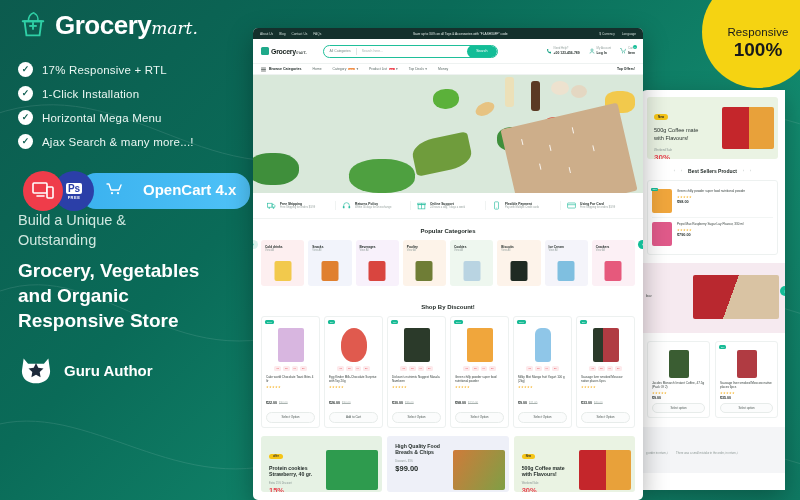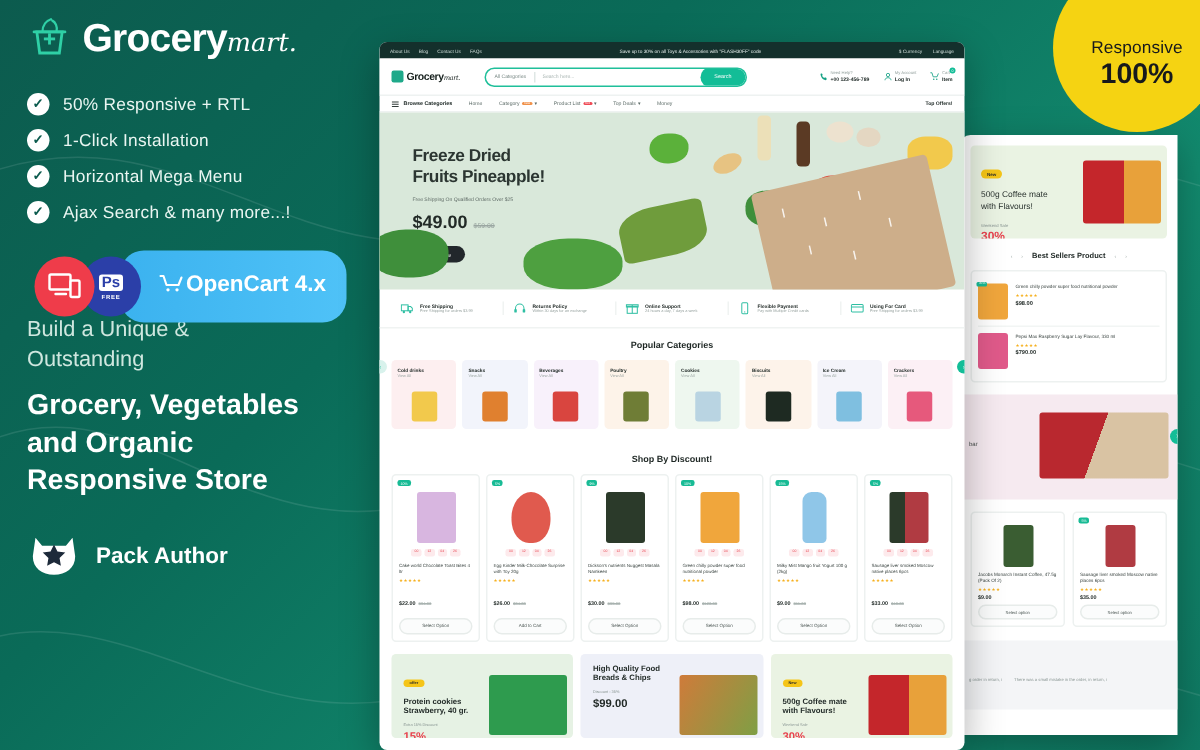--- a/index.html
+++ b/index.html
@@ -38,24 +38,24 @@
   .badge-circ {
     width: 40px; height:40px; border-radius:50%;
     display:flex; align-items:center; justify-content:center;
     color:#fff; flex:none; position:relative; z-index:3;
   }
   .badge-red { background:#ef3c4a; }
   .badge-ps { background:#2b3fa8; margin-left:-9px; z-index:2; flex-direction:column; gap:1px;}
   .ps-box{ background:#fff; color:#2b3fa8; font-size:10px; font-weight:700; border-radius:2px; padding:0 2px; line-height:11px;}
   .ps-free{ font-size:4px; font-weight:700; letter-spacing:.5px; }
   .oc-pill {
-    height: 48px; margin-left:-14px; z-index:1;
+    height: 36px; margin-left:-14px; z-index:1;
     background: linear-gradient(90deg,#3bb2ef,#4fc2f7);
     border-radius: 16px; padding: 0 14px 4px 26px;
-    display:flex; align-items:center; gap:2px; color:#fff;
+    display:flex; align-items:center; gap:21px; color:#fff;
     font-size: 15px; font-weight: 600; white-space:nowrap;
   }
 
   .tagline { }
   .tag-small { font-size: 14.5px; color:#cfe7df; line-height:1.35; font-weight:400; }
   .tag-big { margin-top: 8px; font-size: 19px; font-weight: 700; line-height:1.32; color:#fff; }
 
   .author { display:flex; align-items:center; gap:10px; margin-top: 22px; }
   .author-badge { width:36px; height:30px; flex:none; }
   .author-name { font-size: 15px; font-weight:700; color:#fff; }
@@ -241,21 +241,21 @@
         <rect x="15" y="13" width="2" height="8" fill="#2fd0a6"></rect>
       </svg>
       <div class="brand-text">
         <span>Grocery</span><span class="mart">mart.</span>
       </div>
     </div>
 
     <ul class="features">
       <li class="feature">
         <span class="check">✓</span>
-        <span class="feature-label">50% Responsive + RTL</span>
+        <span class="feature-label">17% Responsive + RTL</span>
       </li>
       <li class="feature">
         <span class="check">✓</span>
         <span class="feature-label">1-Click Installation</span>
       </li>
       <li class="feature">
         <span class="check">✓</span>
         <span class="feature-label">Horizontal Mega Menu</span>
       </li>
       <li class="feature">
@@ -292,21 +292,21 @@
       <div class="tag-big" style="white-space:pre-line">Grocery, Vegetables
 and Organic
 Responsive Store</div>
     </div>
 
     <div class="author">
       <svg class="author-badge" viewBox="0 0 40 34">
         <path d="M6 4l5 6h18l5-6 2 14c0 9-7 14-16 14S4 27 4 18L6 4z" fill="#ffffff"></path>
         <path d="M20 9l2.6 5.4 5.9.8-4.3 4.1 1 5.9-5.2-2.8-5.2 2.8 1-5.9-4.3-4.1 5.9-.8L20 9z" fill="#1d2a3a"></path>
       </svg>
-      <span class="author-name">Pack Author</span>
+      <span class="author-name">Guru Author</span>
     </div>
   </div>
 
   <div class="resp-badge">
     <div class="resp-t1">Responsive</div>
     <div class="resp-t2">100%</div>
   </div>
 
   <div class="mock mock-right">
     <div class="r-arrow-fab">›</div>
@@ -458,30 +458,20 @@
       <span class="nav-item"><span>Category</span><span class="nav-tag">new</span>▾</span>
       <span class="nav-item"><span>Product List</span><span class="nav-tag hot">hot</span>▾</span>
       <span class="nav-item"><span>Top Deals</span>▾</span>
       <span class="nav-item">
           <span>Money</span>
         </span>
       <span class="nav-right">Top Offers!</span>
     </div>
 
     <div class="hero">
-      <div class="hero-copy">
-        <div class="hero-h" style="white-space:pre-line">Freeze Dried
-Fruits Pineapple!</div>
-        <div class="hero-sub">Free Shipping On Qualified Orders Over $25</div>
-        <div class="hero-price">
-          <span>$49.00</span>
-          <span class="hero-old">$59.00</span>
-        </div>
-        <div class="hero-btn">Shop Now</div>
-      </div>
 
       <div class="veg" style="left:180px;top:14px;width:26px;height:20px;background:#5bb13a;border-radius:48% 42% 50% 46%"></div>
       <div class="veg" style="left:222px;top:28px;width:20px;height:12px;background:#e7c382;border-radius:50%;transform:rotate(-25deg)"></div>
       <div class="veg" style="left:252px;top:2px;width:9px;height:30px;background:#ece0b8;border-radius:3px"></div>
       <div class="veg" style="left:278px;top:6px;width:9px;height:30px;background:#5b3a24;border-radius:3px"></div>
       <div class="veg" style="left:298px;top:6px;width:18px;height:14px;background:#ede2cf;border-radius:50%"></div>
       <div class="veg" style="left:318px;top:10px;width:16px;height:13px;background:#e4d7c2;border-radius:50%"></div>
       <div class="veg" style="left:352px;top:16px;width:30px;height:22px;background:#f2c94c;border-radius:40%"></div>
       <div class="veg" style="left:288px;top:42px;width:30px;height:24px;background:#e03a2f;border-radius:46% 44% 50% 48%"></div>
       <div class="veg" style="left:244px;top:52px;width:32px;height:24px;background:#3f8f3b;border-radius:44%"></div>

